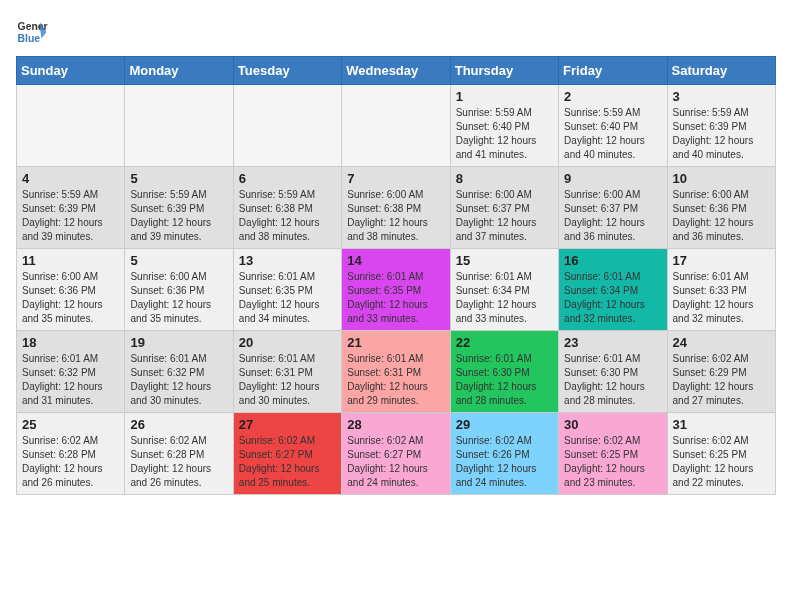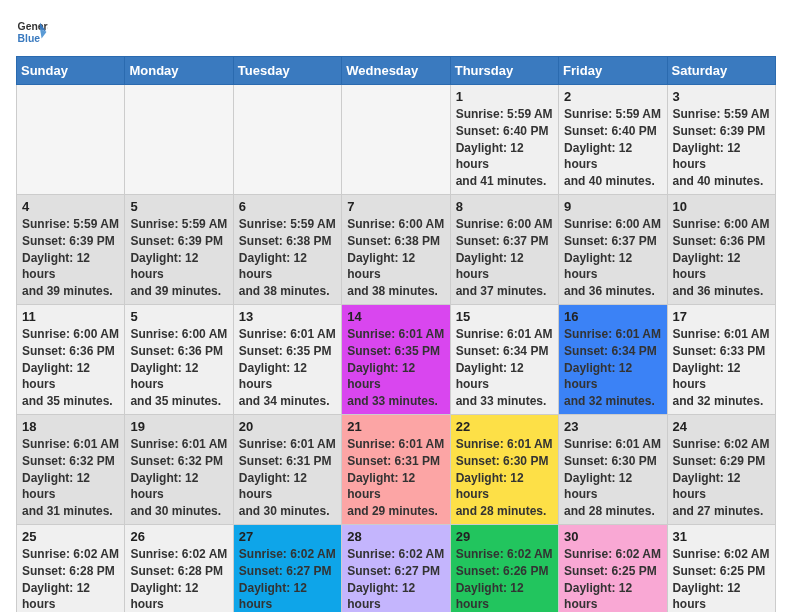--- a/index.html
+++ b/index.html
@@ -68,24 +68,23 @@
       background: #e8e8e8;
     }
     .day-number {
       font-size: 13px;
       font-weight: bold;
       color: #222;
       display: block;
       margin-bottom: 2px;
     }
     .day-info {
-      font-size: 12px;
+      font-size: 10px;
       color: #333;
       line-height: 1.4;
-      font-weight: bold;
     }
     .empty-cell {
       background: #fff !important;
     }
     .calendar tr:nth-child(odd) td.empty-cell {
       background: #f5f5f5 !important;
     }
   </style>
 </head>
 <body>
@@ -229,21 +228,21 @@
 Daylight: 12 hours
 and 33 minutes.</div>
         </td>
         <td style="background: rgb(240, 240, 240);">
           <span class="day-number">15</span>
           <div class="day-info" style="white-space: pre-line;">Sunrise: 6:01 AM
 Sunset: 6:34 PM
 Daylight: 12 hours
 and 33 minutes.</div>
         </td>
-        <td style="background: #3b82f6;">
+        <td style="background: #14b8a6;">
           <span class="day-number">16</span>
           <div class="day-info" style="white-space: pre-line;">Sunrise: 6:01 AM
 Sunset: 6:34 PM
 Daylight: 12 hours
 and 32 minutes.</div>
         </td>
         <td style="background: rgb(240, 240, 240);">
           <span class="day-number">17</span>
           <div class="day-info" style="white-space: pre-line;">Sunrise: 6:01 AM
 Sunset: 6:33 PM
@@ -273,21 +272,21 @@
 Daylight: 12 hours
 and 30 minutes.</div>
         </td>
         <td style="background: #fca5a5;">
           <span class="day-number">21</span>
           <div class="day-info" style="white-space: pre-line;">Sunrise: 6:01 AM
 Sunset: 6:31 PM
 Daylight: 12 hours
 and 29 minutes.</div>
         </td>
-        <td style="background: #fde047; margin-left: 19px;">
+        <td style="background: #22c55e; margin-left: 19px;">
           <span class="day-number">22</span>
           <div class="day-info" style="white-space: pre-line;">Sunrise: 6:01 AM
 Sunset: 6:30 PM
 Daylight: 12 hours
 and 28 minutes.</div>
         </td>
         <td style="background: rgb(224, 224, 224);">
           <span class="day-number">23</span>
           <div class="day-info" style="white-space: pre-line;">Sunrise: 6:01 AM
 Sunset: 6:30 PM
@@ -310,35 +309,35 @@
 Daylight: 12 hours
 and 26 minutes.</div>
         </td>
         <td style="background: rgb(240, 240, 240);">
           <span class="day-number">26</span>
           <div class="day-info" style="white-space: pre-line;">Sunrise: 6:02 AM
 Sunset: 6:28 PM
 Daylight: 12 hours
 and 26 minutes.</div>
         </td>
-        <td style="background: #0ea5e9;">
+        <td style="background: #ef4444;">
           <span class="day-number">27</span>
           <div class="day-info" style="white-space: pre-line;">Sunrise: 6:02 AM
 Sunset: 6:27 PM
 Daylight: 12 hours
 and 25 minutes.</div>
         </td>
-        <td style="background: #c4b5fd;">
+        <td style="background: #f9a8d4;">
           <span class="day-number">28</span>
           <div class="day-info" style="white-space: pre-line;">Sunrise: 6:02 AM
 Sunset: 6:27 PM
 Daylight: 12 hours
 and 24 minutes.</div>
         </td>
-        <td style="background: #22c55e;">
+        <td style="background: #7dd3fc;">
           <span class="day-number">29</span>
           <div class="day-info" style="white-space: pre-line;">Sunrise: 6:02 AM
 Sunset: 6:26 PM
 Daylight: 12 hours
 and 24 minutes.</div>
         </td>
         <td style="background: #f9a8d4;">
           <span class="day-number">30</span>
           <div class="day-info" style="white-space: pre-line;">Sunrise: 6:02 AM
 Sunset: 6:25 PM

